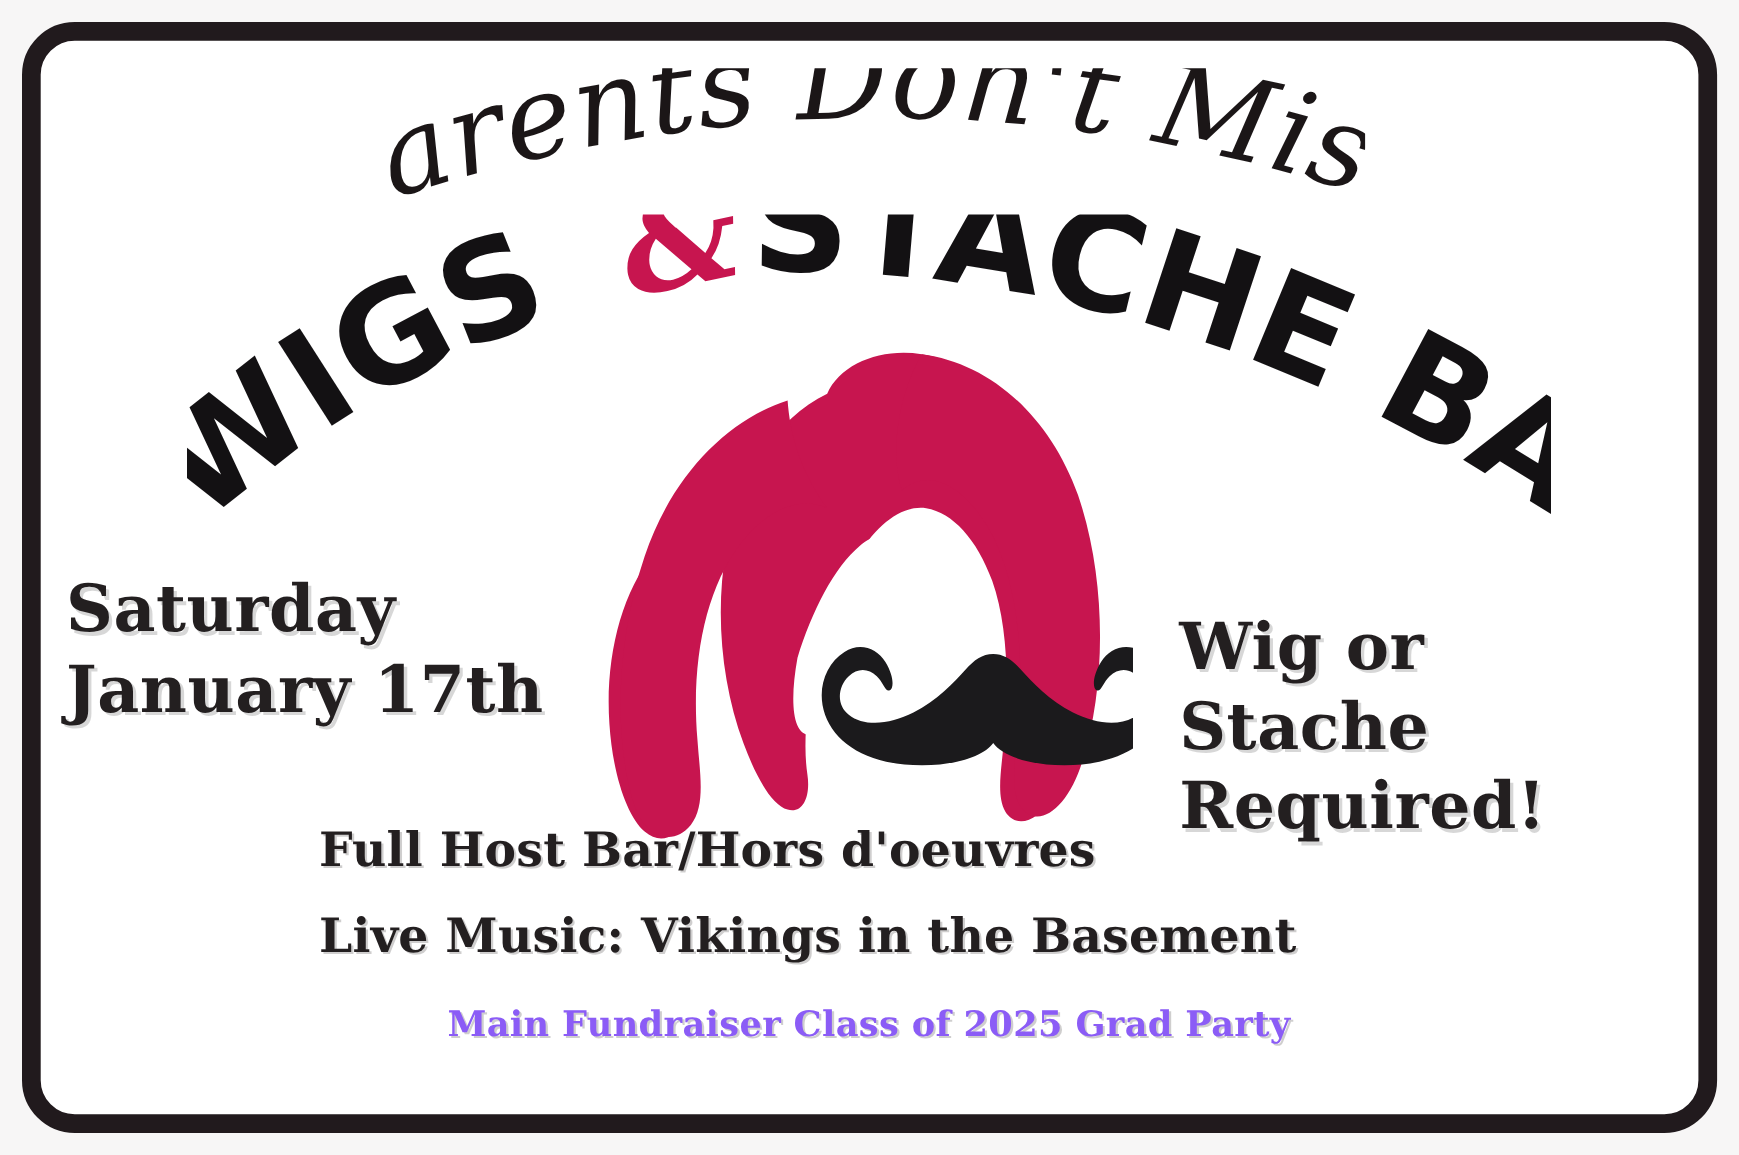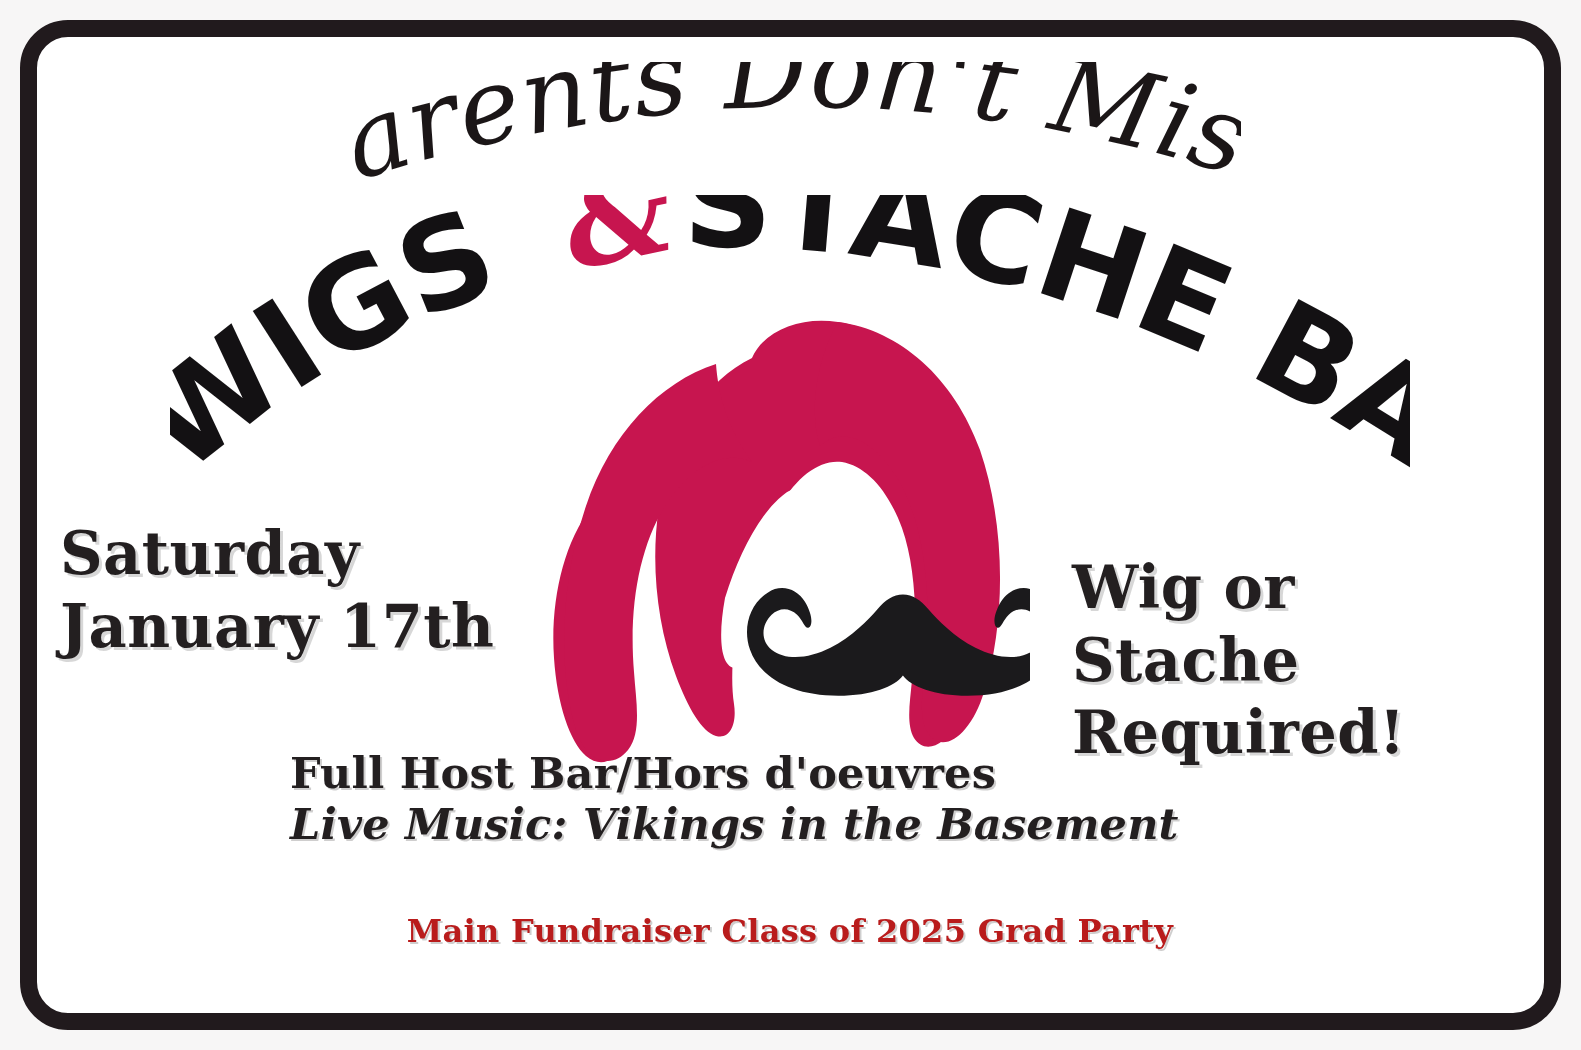--- a/index.html
+++ b/index.html
@@ -100,29 +100,29 @@
     font-family: "DejaVu Serif", "Liberation Serif", serif;
     font-weight: 700;
     line-height: 1.18;
   }
   .details .line {
     font-size: 43px;
     letter-spacing: 0.2px;
     text-shadow: 2px 2px 0 rgba(35,31,32,0.22);
     white-space: nowrap;
   }
-  .details .line.italic { font-style: italic; font-size: 43px; }
+  .details .line.italic { font-size: 43px; margin-top: 27px; }
 
   .footer-line {
     position: absolute;
     left: 290px;
     top: 912px;
     width: 1000px;
     text-align: center;
-    color: #b91c1c;
+    color: #8b5cf6;
     font-family: "DejaVu Serif", "Liberation Serif", serif;
     font-weight: 700;
     font-size: 32px;
     letter-spacing: 0.3px;
     text-shadow: 2px 2px 0 rgba(35,31,32,0.22);
     white-space: nowrap;
   }
 </style>
 </head>
 <body>

